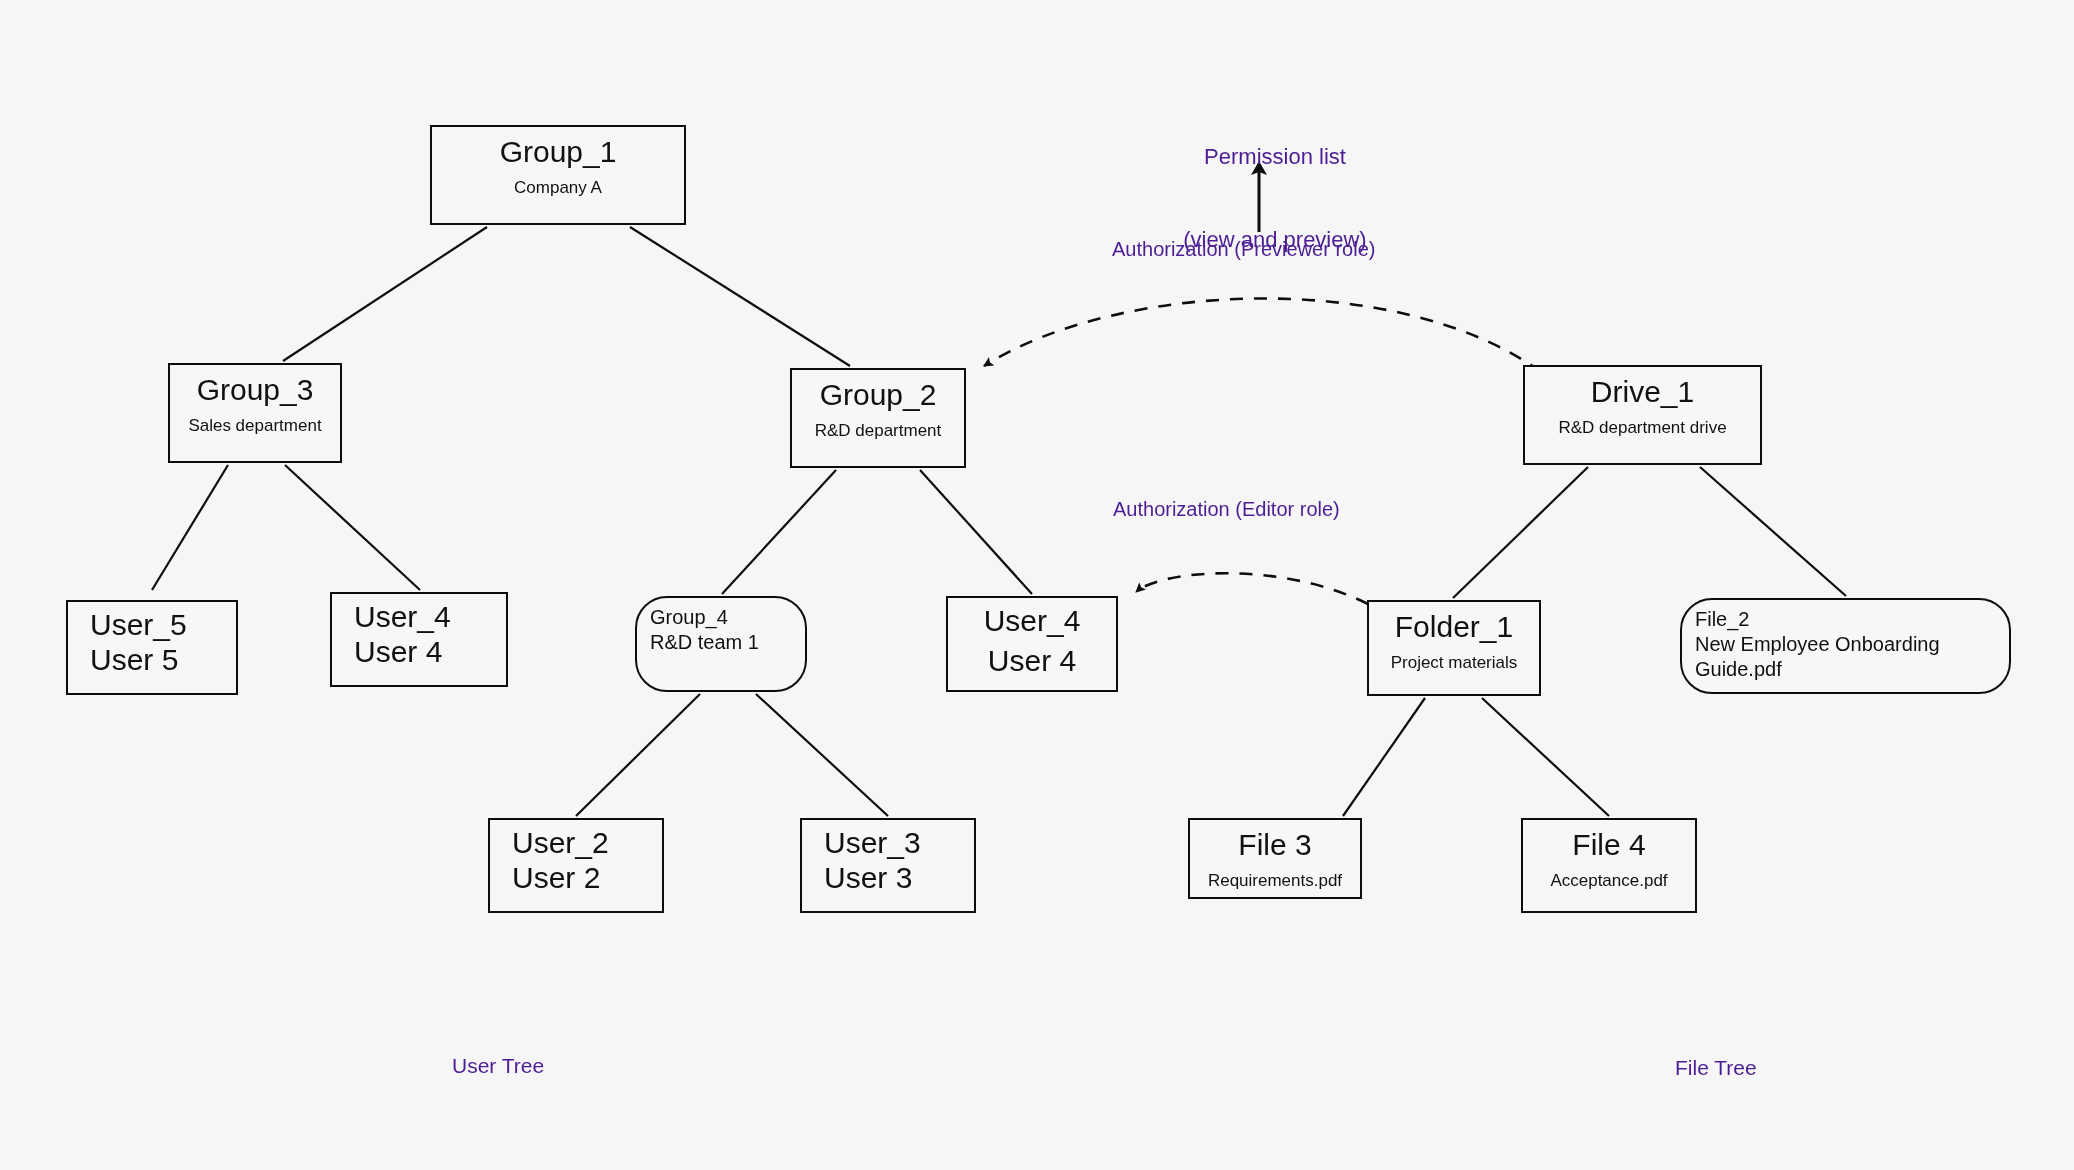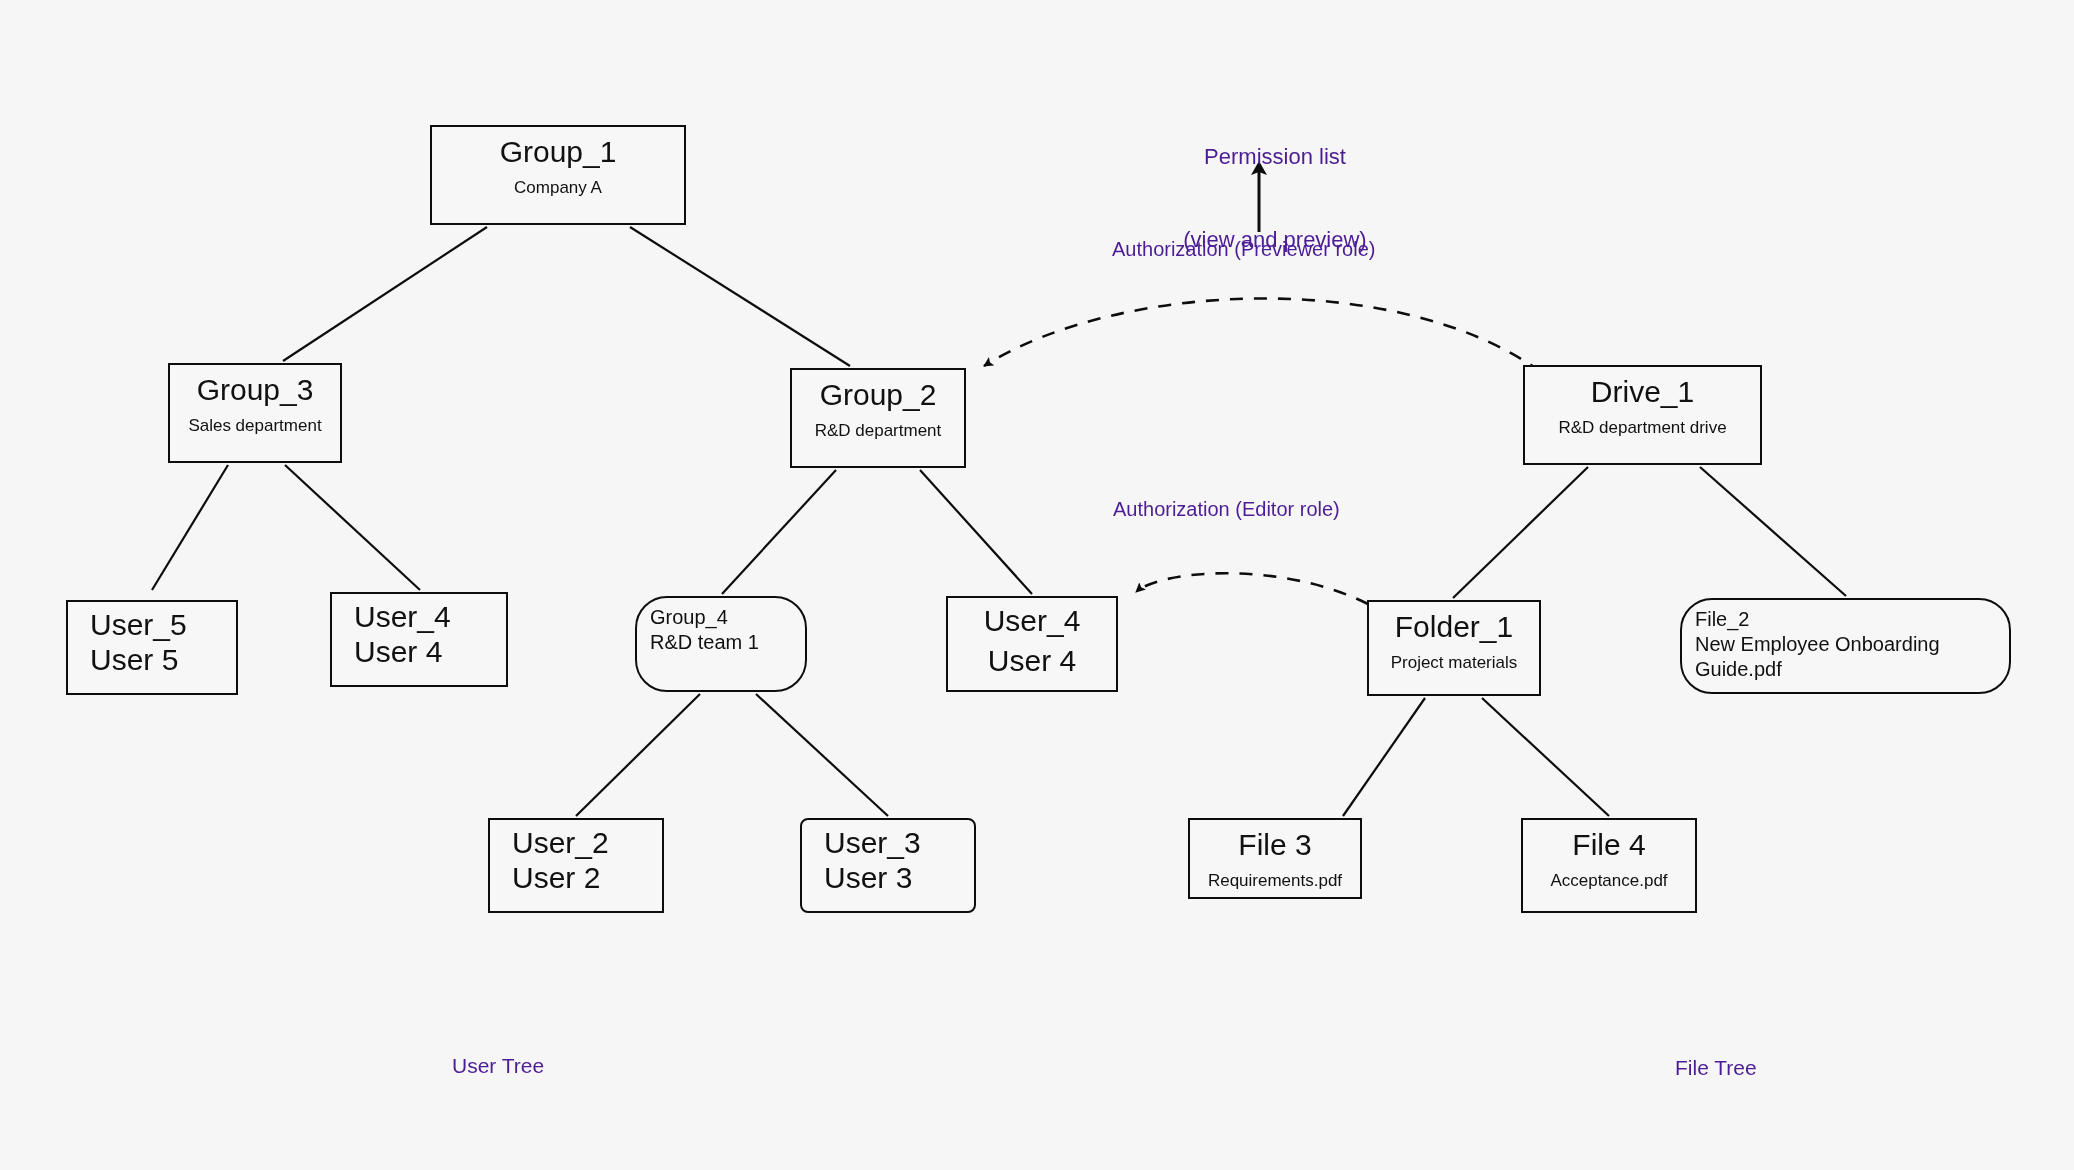--- a/index.html
+++ b/index.html
@@ -187,21 +187,21 @@
   <div class="node bigcentered" style="left:946px; top:596px; width:172px; height:96px;">
     <div class="n-title">User_4</div>
     <div class="n-sub">User 4</div>
   </div>
 
   <div class="node bigstack" style="left:488px; top:818px; width:176px; height:95px;">
     <div class="n-title">User_2</div>
     <div class="n-sub">User 2</div>
   </div>
 
-  <div class="node bigstack" style="left:800px; top:818px; width:176px; height:95px;border-radius:8px;">
+  <div class="node bigstack" style="left:800px; top:818px; width:176px; height:95px;">
     <div class="n-title">User_3</div>
     <div class="n-sub">User 3</div>
   </div>
 
   <div class="node centered" style="left:1523px; top:365px; width:239px; height:100px;">
     <div class="n-title">Drive_1</div>
     <div class="n-sub">R&amp;D department drive</div>
   </div>
 
   <div class="node centered" style="left:1367px; top:600px; width:174px; height:96px;">

